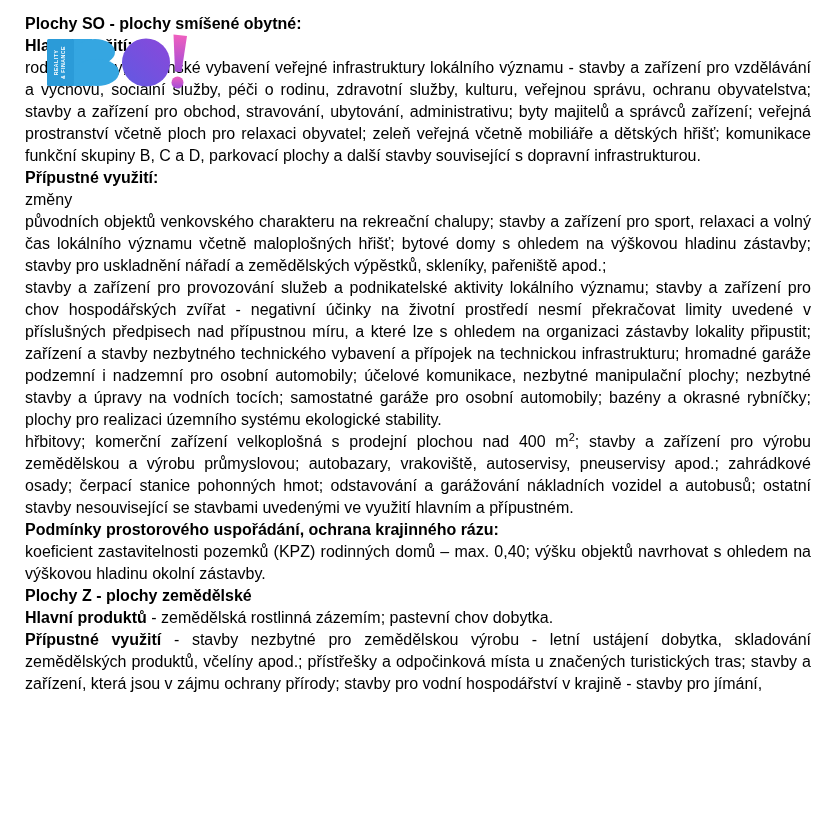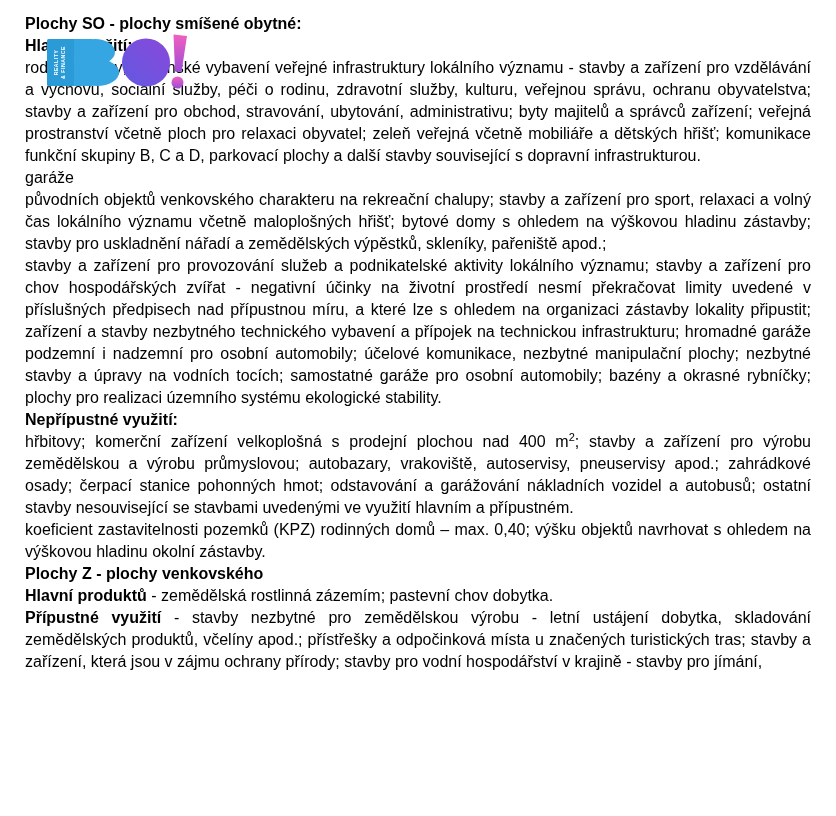--- a/index.html
+++ b/index.html
@@ -42,30 +42,31 @@
   }
 </style>
 </head>
 <body>
 
 <div class="page">
   <p class="title">Plochy SO - plochy smíšené obytné:</p>
   <p class="lbl">Hlavní využití:</p>
   <p class="para">rodinné domy; občanské vybavení veřejné infrastruktury lokálního významu - stavby a zařízení pro vzdělávání a výchovu, sociální služby, péči o rodinu, zdravotní služby, kulturu, veřejnou správu, ochranu obyvatelstva; stavby a zařízení pro obchod, stravování, ubytování, administrativu; byty majitelů a správců zařízení; veřejná prostranství včetně ploch pro relaxaci obyvatel; zeleň veřejná včetně mobiliáře a dětských hřišť; komunikace funkční skupiny B, C a D, parkovací plochy a další stavby související s dopravní infrastrukturou.</p>
 
-  <p class="para">garáže</p>
+  <p class="lbl">Přípustné využití:</p>
+  <p class="para">změny</p>
   <p class="para">původních objektů venkovského charakteru na rekreační chalupy; stavby a zařízení pro sport, relaxaci a volný čas lokálního významu včetně maloplošných hřišť; bytové domy s ohledem na výškovou hladinu zástavby; stavby pro uskladnění nářadí a zemědělských výpěstků, skleníky, pařeniště apod.;</p>
   <p class="para">stavby a zařízení pro provozování služeb a podnikatelské aktivity lokálního významu; stavby a zařízení pro chov hospodářských zvířat - negativní účinky na životní prostředí nesmí překračovat limity uvedené v příslušných předpisech nad přípustnou míru, a které lze s ohledem na organizaci zástavby lokality připustit; zařízení a stavby nezbytného technického vybavení a přípojek na technickou infrastrukturu; hromadné garáže podzemní i nadzemní pro osobní automobily; účelové komunikace, nezbytné manipulační plochy; nezbytné stavby a úpravy na vodních tocích; samostatné garáže pro osobní automobily; bazény a okrasné rybníčky; plochy pro realizaci územního systému ekologické stability.</p>
 
-  <p class="lbl">Nepřípustné využití:</p>
   <p class="para"><span>hřbitovy; komerční zařízení velkoplošná s prodejní plochou nad 400 m</span><sup>2</sup><span>; stavby a zařízení pro výrobu zemědělskou a výrobu průmyslovou; autobazary, vrakoviště, autoservisy, pneuservisy apod.; zahrádkové osady; čerpací stanice pohonných hmot; odstavování a garážování nákladních vozidel a autobusů; ostatní stavby nesouvisející se stavbami uvedenými ve využití hlavním a přípustném.</span></p>
 
+  <p class="lbl">Podmínky prostorového uspořádání, ochrana krajinného rázu:</p>
   <p class="para">koeficient zastavitelnosti pozemků (KPZ) rodinných domů – max. 0,40; výšku objektů navrhovat s ohledem na výškovou hladinu okolní zástavby.</p>
 
-  <p class="title z-title">Plochy Z - plochy venkovského</p>
+  <p class="title z-title">Plochy Z - plochy zemědělské</p>
   <p class="para"><b>Hlavní produktů</b><span> - zemědělská rostlinná zázemím; pastevní chov dobytka.</span></p>
   <p class="para"><b>Přípustné využití</b><span> - stavby nezbytné pro zemědělskou výrobu - letní ustájení dobytka, skladování zemědělských produktů, včelíny apod.; přístřešky a odpočinková místa u značených turistických tras; stavby a zařízení, která jsou v zájmu ochrany přírody; stavby pro vodní hospodářství v krajině - stavby pro jímání,</span></p>
 </div>
 
 <div class="logo">
   <svg width="146" height="57" viewBox="0 0 146 57">
     <defs>
       <linearGradient id="gradO" x1="0" y1="1" x2="1" y2="0">
         <stop offset="0" stop-color="#6159E2"></stop>
         <stop offset="1" stop-color="#8A48DA"></stop>

